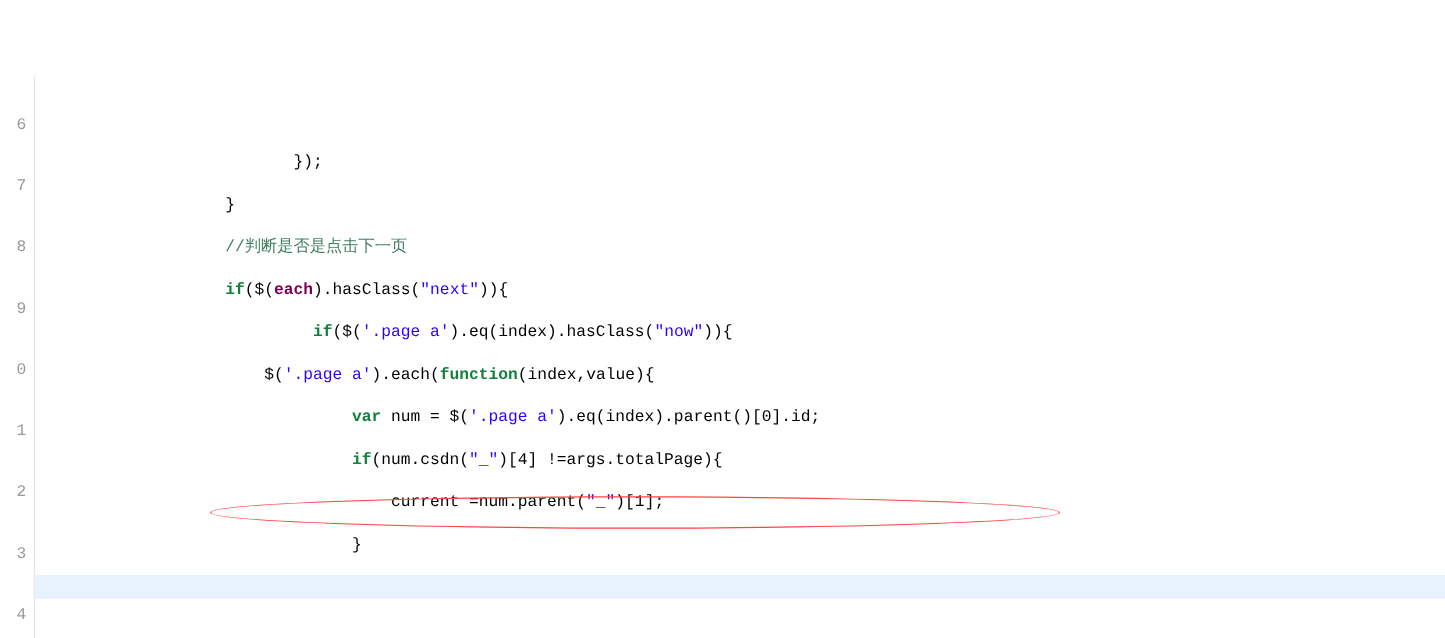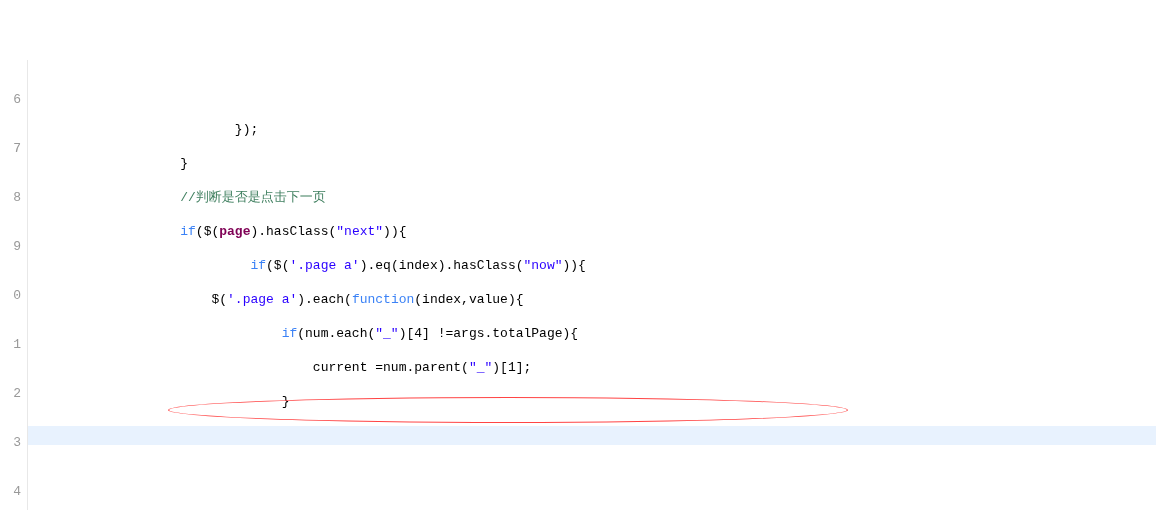--- a/index.html
+++ b/index.html
@@ -33,21 +33,21 @@
   position: relative;
 }
 .code-line {
   height: 19px;
   line-height: 19px;
   padding-left: 4px;
 }
 .hl {
   background: #e8f2fe;
 }
-.kw { color: #3b82f6; font-weight: normal; }
+.kw { color: #15803d; font-weight: bold; }
 .str { color: #2a00ff; }
 .comment { color: #3f7f5f; }
 .punc { color: #000000; }
 .this { color: #7f0055; font-weight: bold; }
 .watermark {
   position: absolute;
   top: 250px;
   left: 320px;
   color: #d8d8d8;
   font-size: 16px;
@@ -101,24 +101,25 @@
     
     
     
   </div>
   <div class="code">
     <div class="ellipse" style="left:140px; top:337px; width:680px; height:26px;"></div>
     <div class="code-content">
 <div class="code-line">                          <span class="punc">});</span></div>
 <div class="code-line">                   <span class="punc">}</span></div>
 <div class="code-line">                   <span class="comment">//判断是否是点击下一页</span></div>
-<div class="code-line">                   <span class="kw">if</span><span class="punc">($(</span><span class="this">page</span><span class="punc">).hasClass(</span><span class="str">"next"</span><span class="punc">)){</span></div>
+<div class="code-line">                   <span class="kw">if</span><span class="punc">($(</span><span class="this">each</span><span class="punc">).hasClass(</span><span class="str">"next"</span><span class="punc">)){</span></div>
 <div class="code-line">                            <span class="kw">if</span><span class="punc">($(</span><span class="str">'.page a'</span><span class="punc">).eq(index).hasClass(</span><span class="str">"now"</span><span class="punc">)){</span></div>
 <div class="code-line">                       <span class="punc">$(</span><span class="str">'.page a'</span><span class="punc">).each(</span><span class="kw">function</span><span class="punc">(index,value){</span></div>
-<div class="code-line">                                <span class="kw">if</span><span class="punc">(num.each(</span><span class="str">"_"</span><span class="punc">)[4] !=args.totalPage){</span></div>
+<div class="code-line">                                <span class="kw">var</span><span class="punc"> num = $(</span><span class="str">'.page a'</span><span class="punc">).eq(index).parent()[0].id;</span></div>
+<div class="code-line">                                <span class="kw">if</span><span class="punc">(num.csdn(</span><span class="str">"_"</span><span class="punc">)[4] !=args.totalPage){</span></div>
 <div class="code-line">                                    <span class="punc">current =num.parent(</span><span class="str">"_"</span><span class="punc">)[1];</span></div>
 <div class="code-line">                                <span class="punc">}</span></div>
 <div class="code-line hl">                                </div>
 
 
 
 
 
 
 

